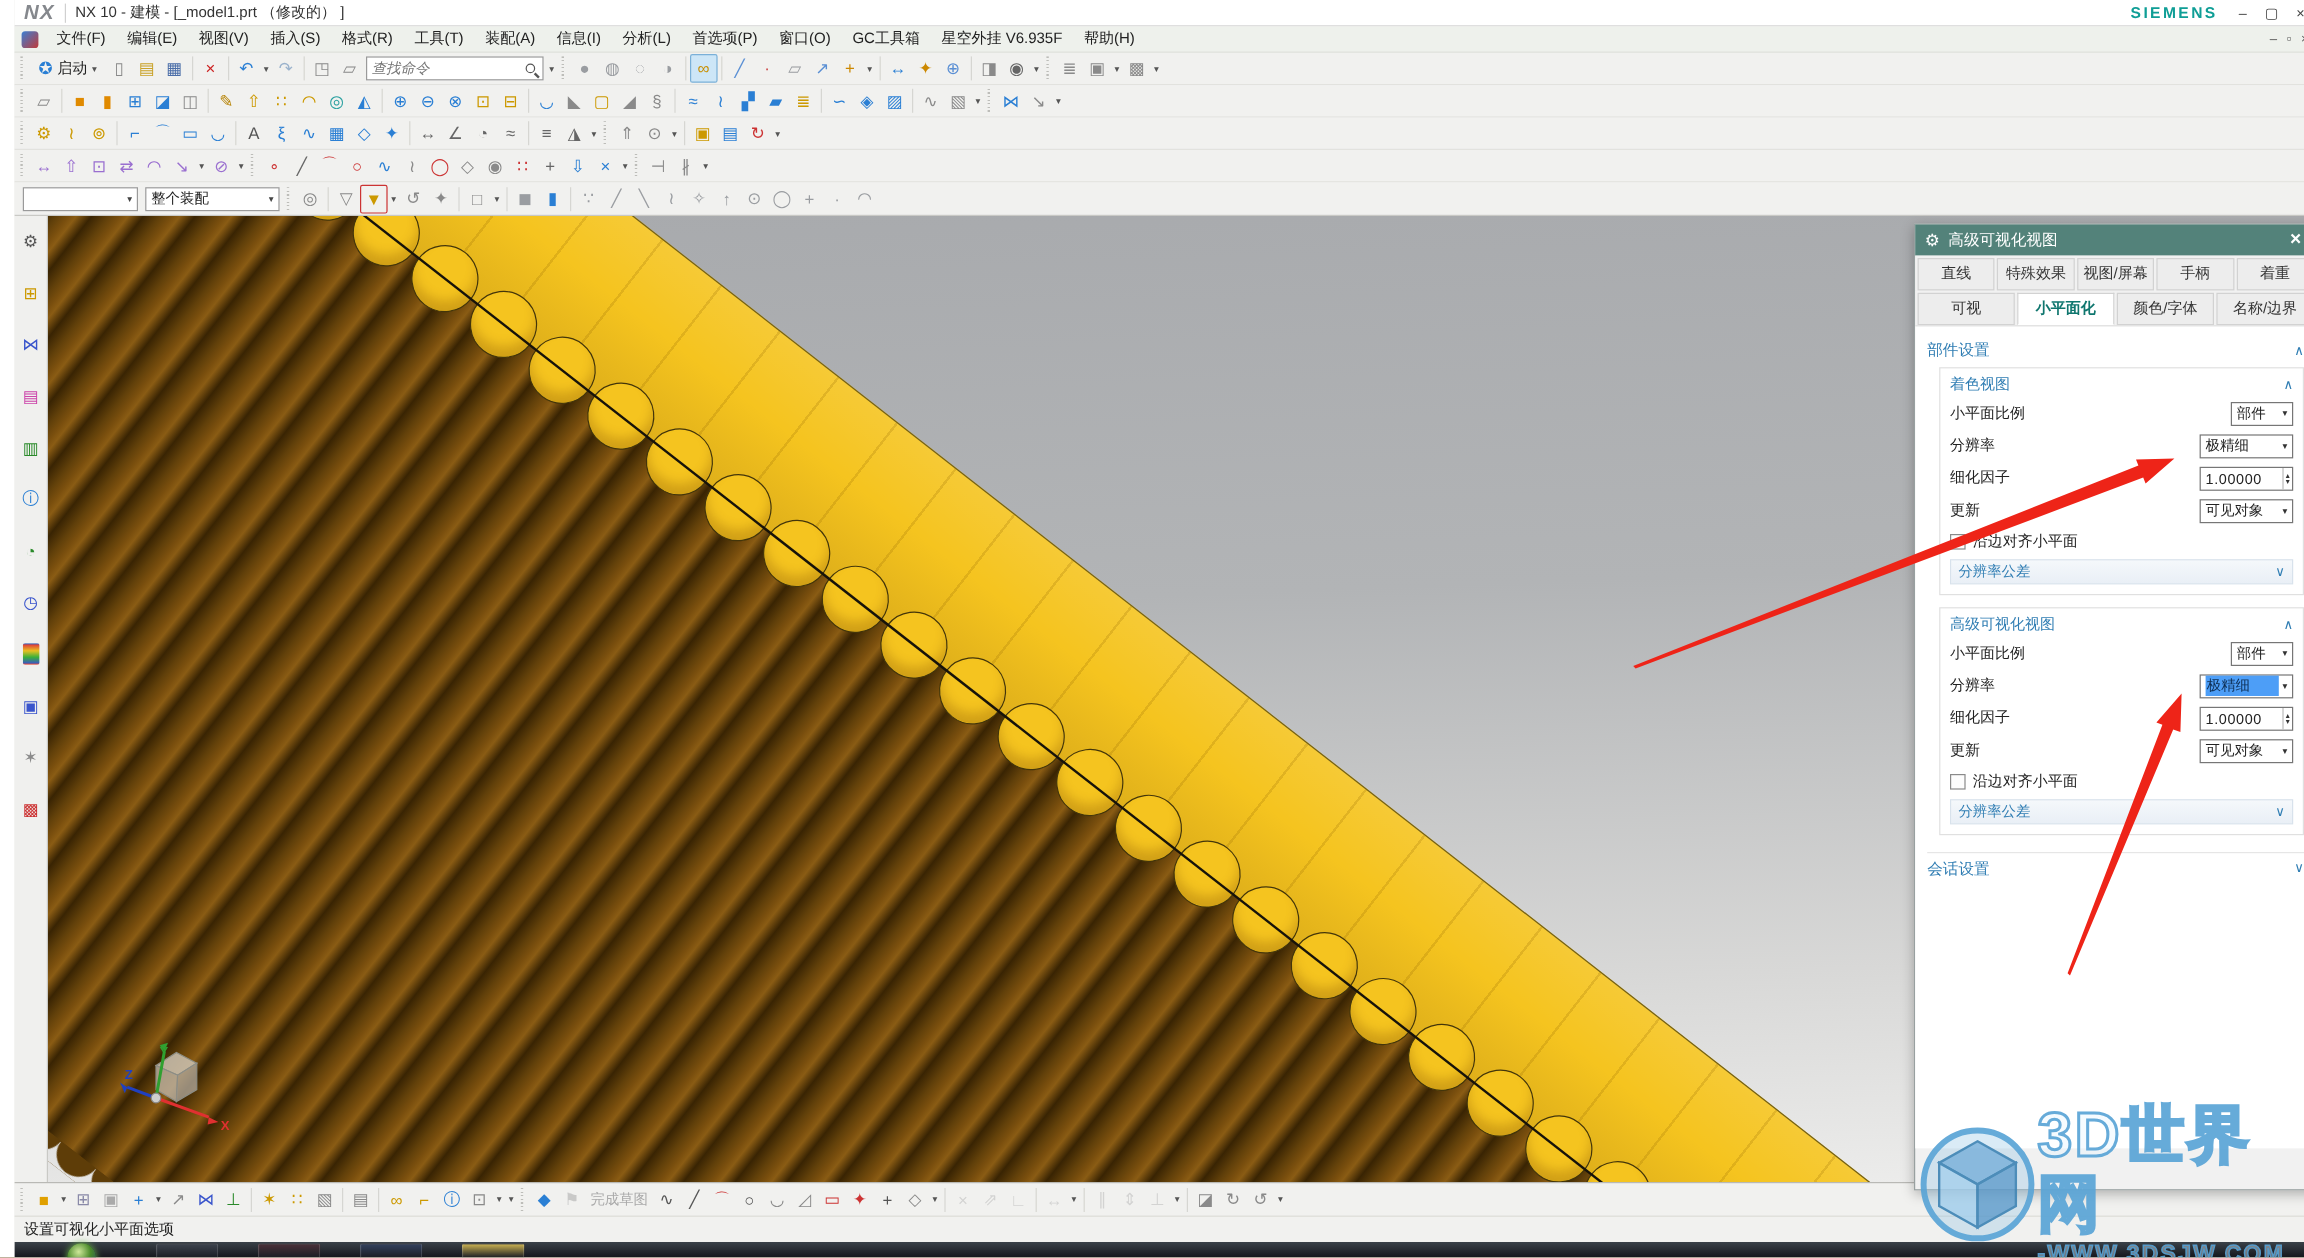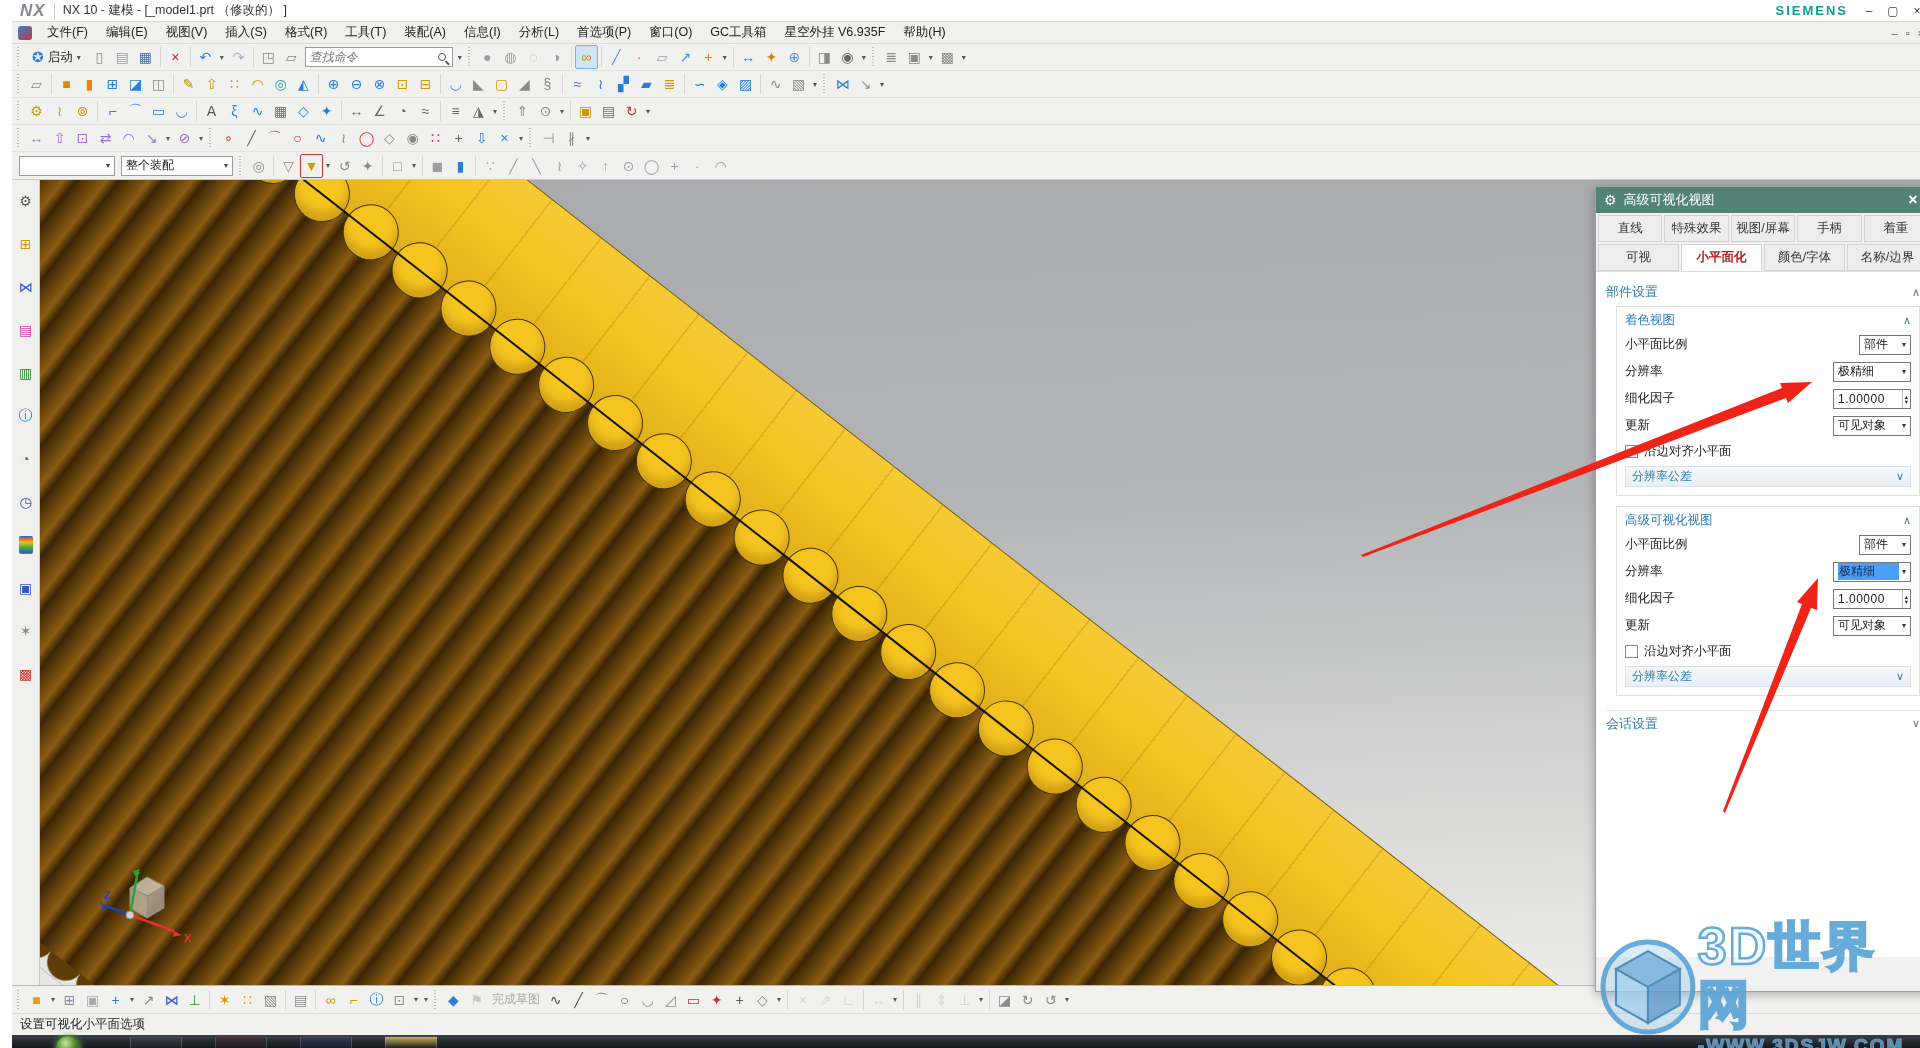--- a/index.html
+++ b/index.html
@@ -63,21 +63,21 @@
   .triad{position:absolute;left:60px;top:688px;width:96px;height:92px;}
 
   
   .dlg{position:absolute;left:1583px;top:186px;width:336px;height:806px;background:#f1f1f1;border:1px solid #98a0a0;box-shadow:0 3px 10px rgba(0,0,0,.28);z-index:20;}
   .dlg-head{height:26px;background:#53827a;display:flex;align-items:center;color:#fff;padding:0 8px;gap:7px;}
   .dlg-head .gear{font-size:14px;}
   .dlg-head .dtitle{flex:1;font-size:13px;}
   .dlg-head .dclose{font-size:16px;font-weight:bold;cursor:default;width:18px;text-align:center;}
   .tabs{display:flex;height:29px;background:#f1f1f1;padding:0 1px;}
   .tab{flex:1;display:flex;align-items:center;justify-content:center;font-size:12.5px;color:#333;background:#ededed;border:1px solid #d2d2d2;margin:2px 1px 0 1px;cursor:default;}
-  .tab.active{background:#fff;color:#b91c1c;border-bottom-color:#fff;font-weight:bold;}
+  .tab.active{background:#fff;color:#0f766e;border-bottom-color:#fff;font-weight:bold;}
   .dlg-body{position:absolute;left:0;top:84px;right:0;bottom:34px;background:#fff;border-top:1px solid #dcdcdc;padding:8px 10px 0 10px;overflow:hidden;}
   .sec-head{display:flex;align-items:center;height:24px;color:#2f7db3;font-size:13px;}
   .sec-head .chev{margin-left:auto;font-size:11px;color:#2f7db3;}
   .gbox{margin:2px 0 10px 10px;border:1px solid #e0e0e0;padding:2px 8px 8px 8px;background:#fff;}
   .sub-head{display:flex;align-items:center;height:22px;color:#2f7db3;font-size:12.5px;}
   .sub-head .chev{margin-left:auto;font-size:11px;}
   .frow{display:flex;align-items:center;height:27px;}
   .frow .flabel{flex:1;color:#222;font-size:12.5px;}
   .sel{border:1px solid #767676;background:#fff;height:20px;display:flex;align-items:center;padding:0 4px;font-size:12px;cursor:default;}
   .sel .sv{flex:1;overflow:hidden;white-space:nowrap;}

